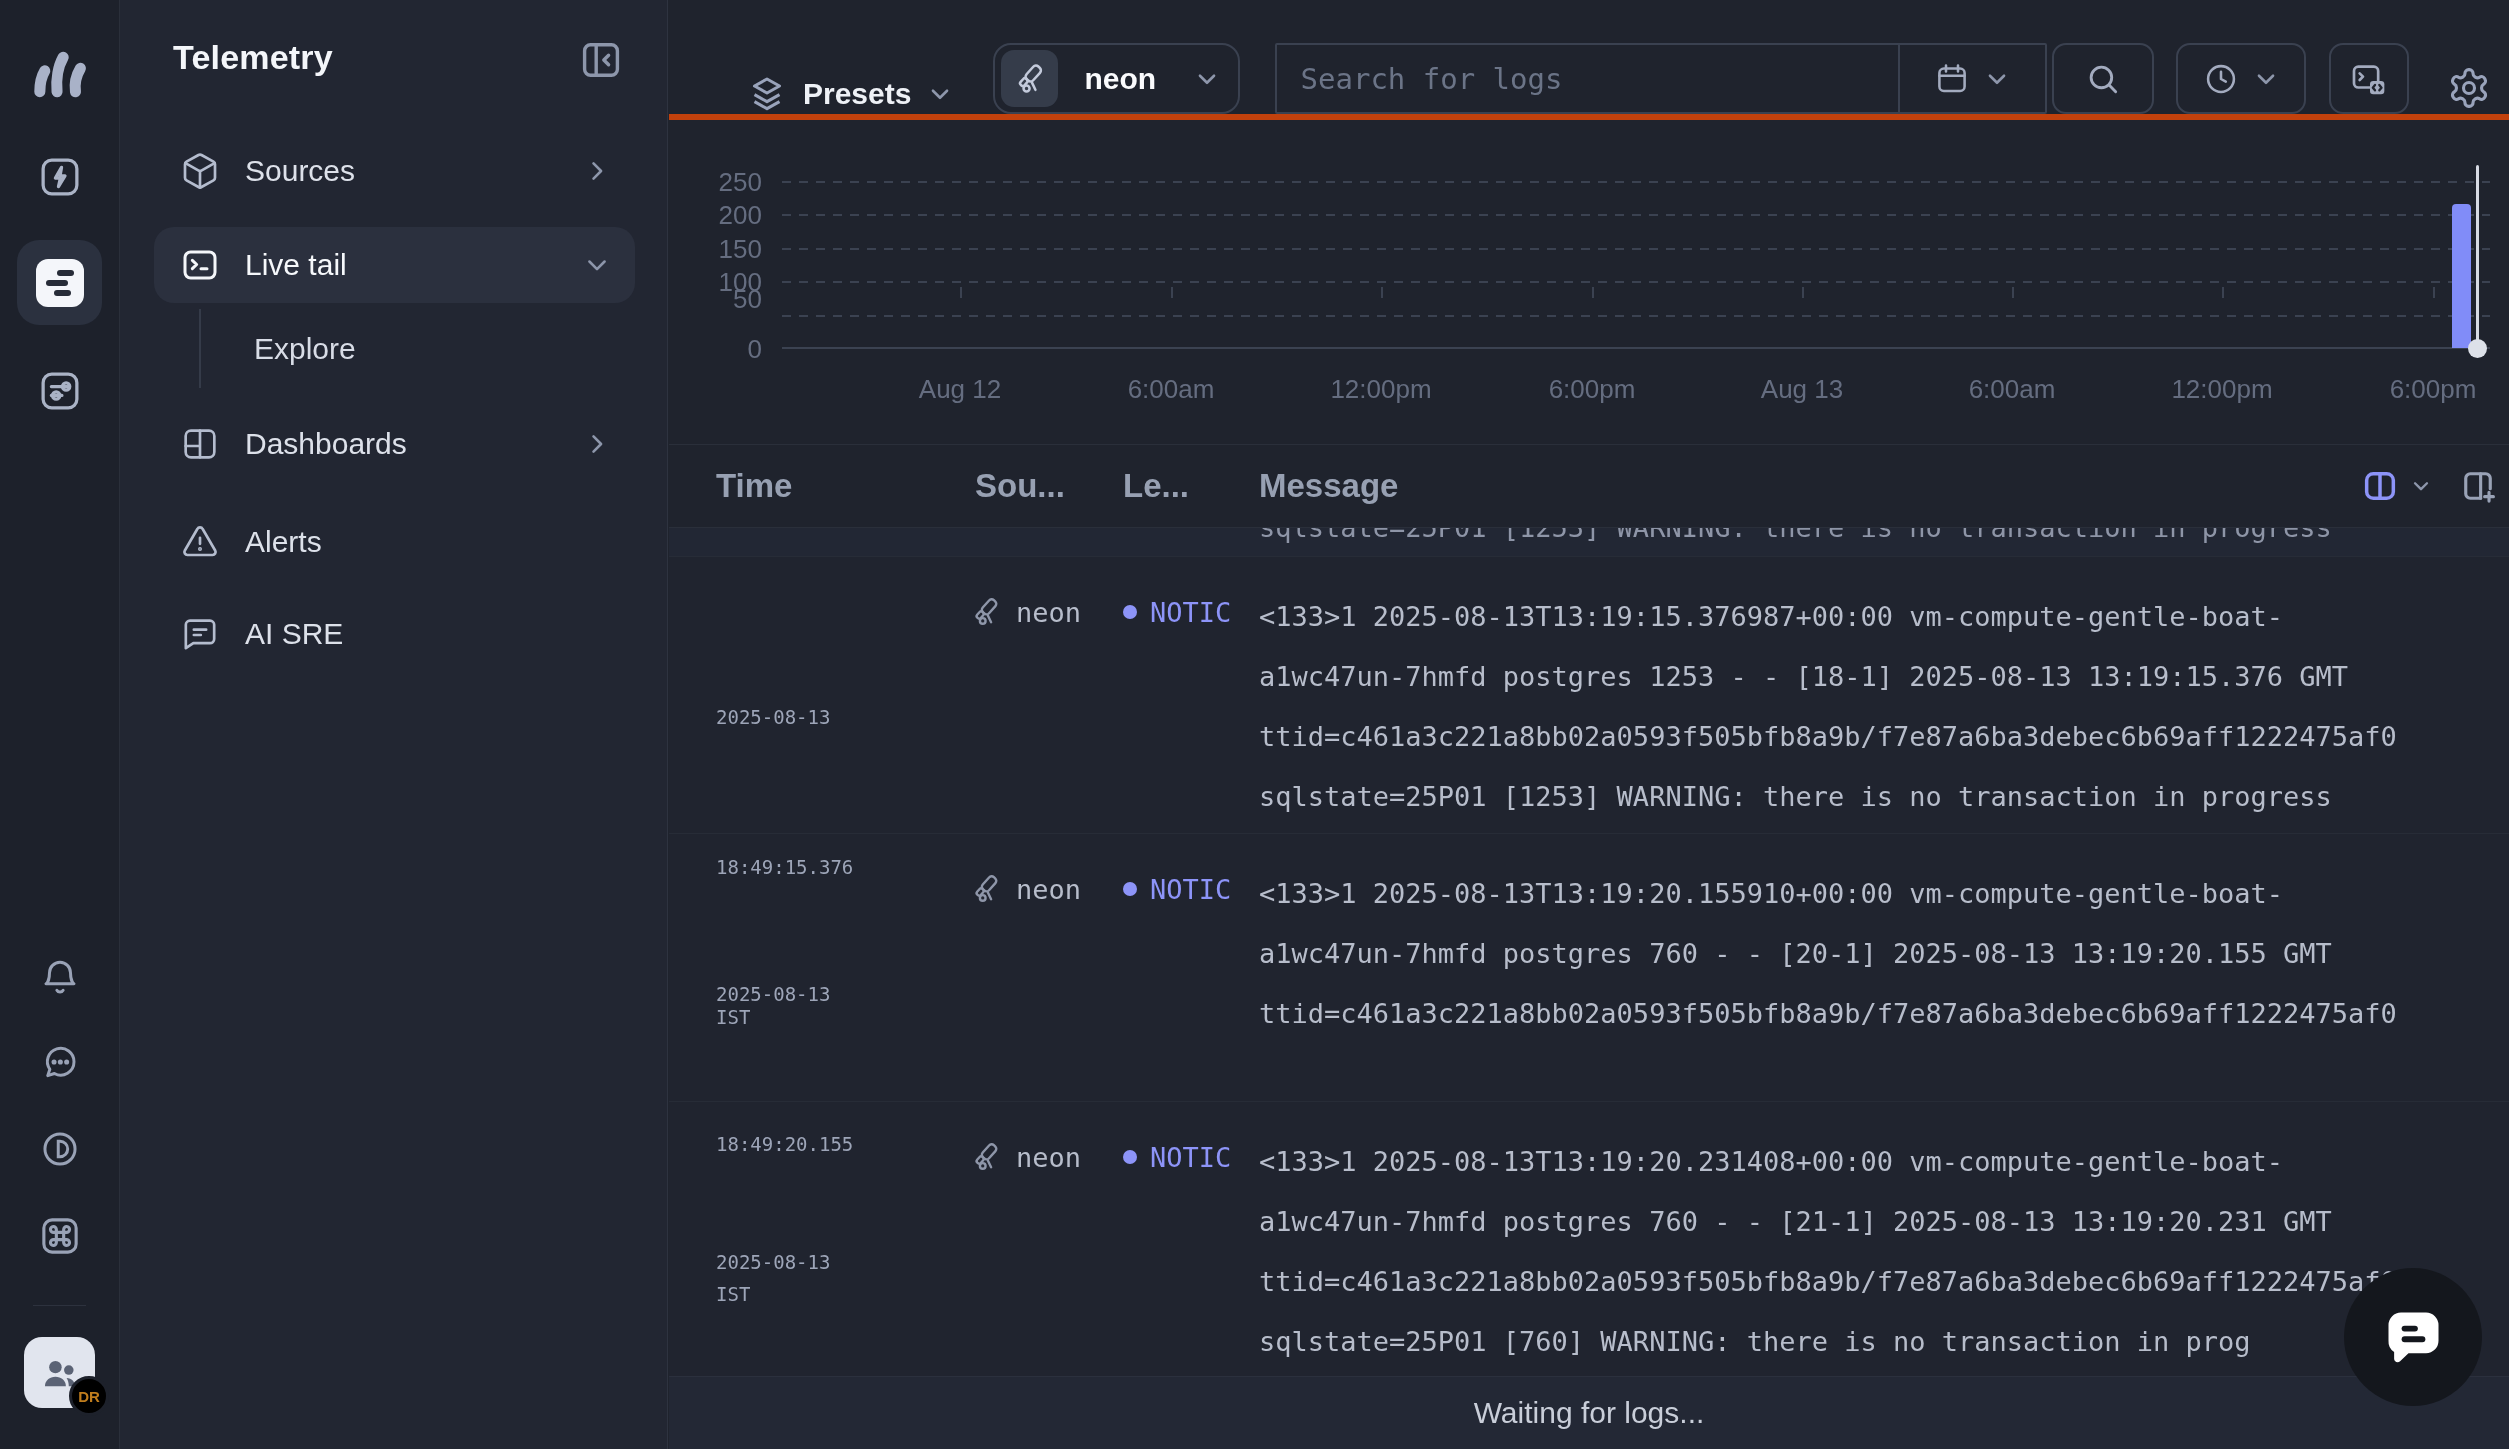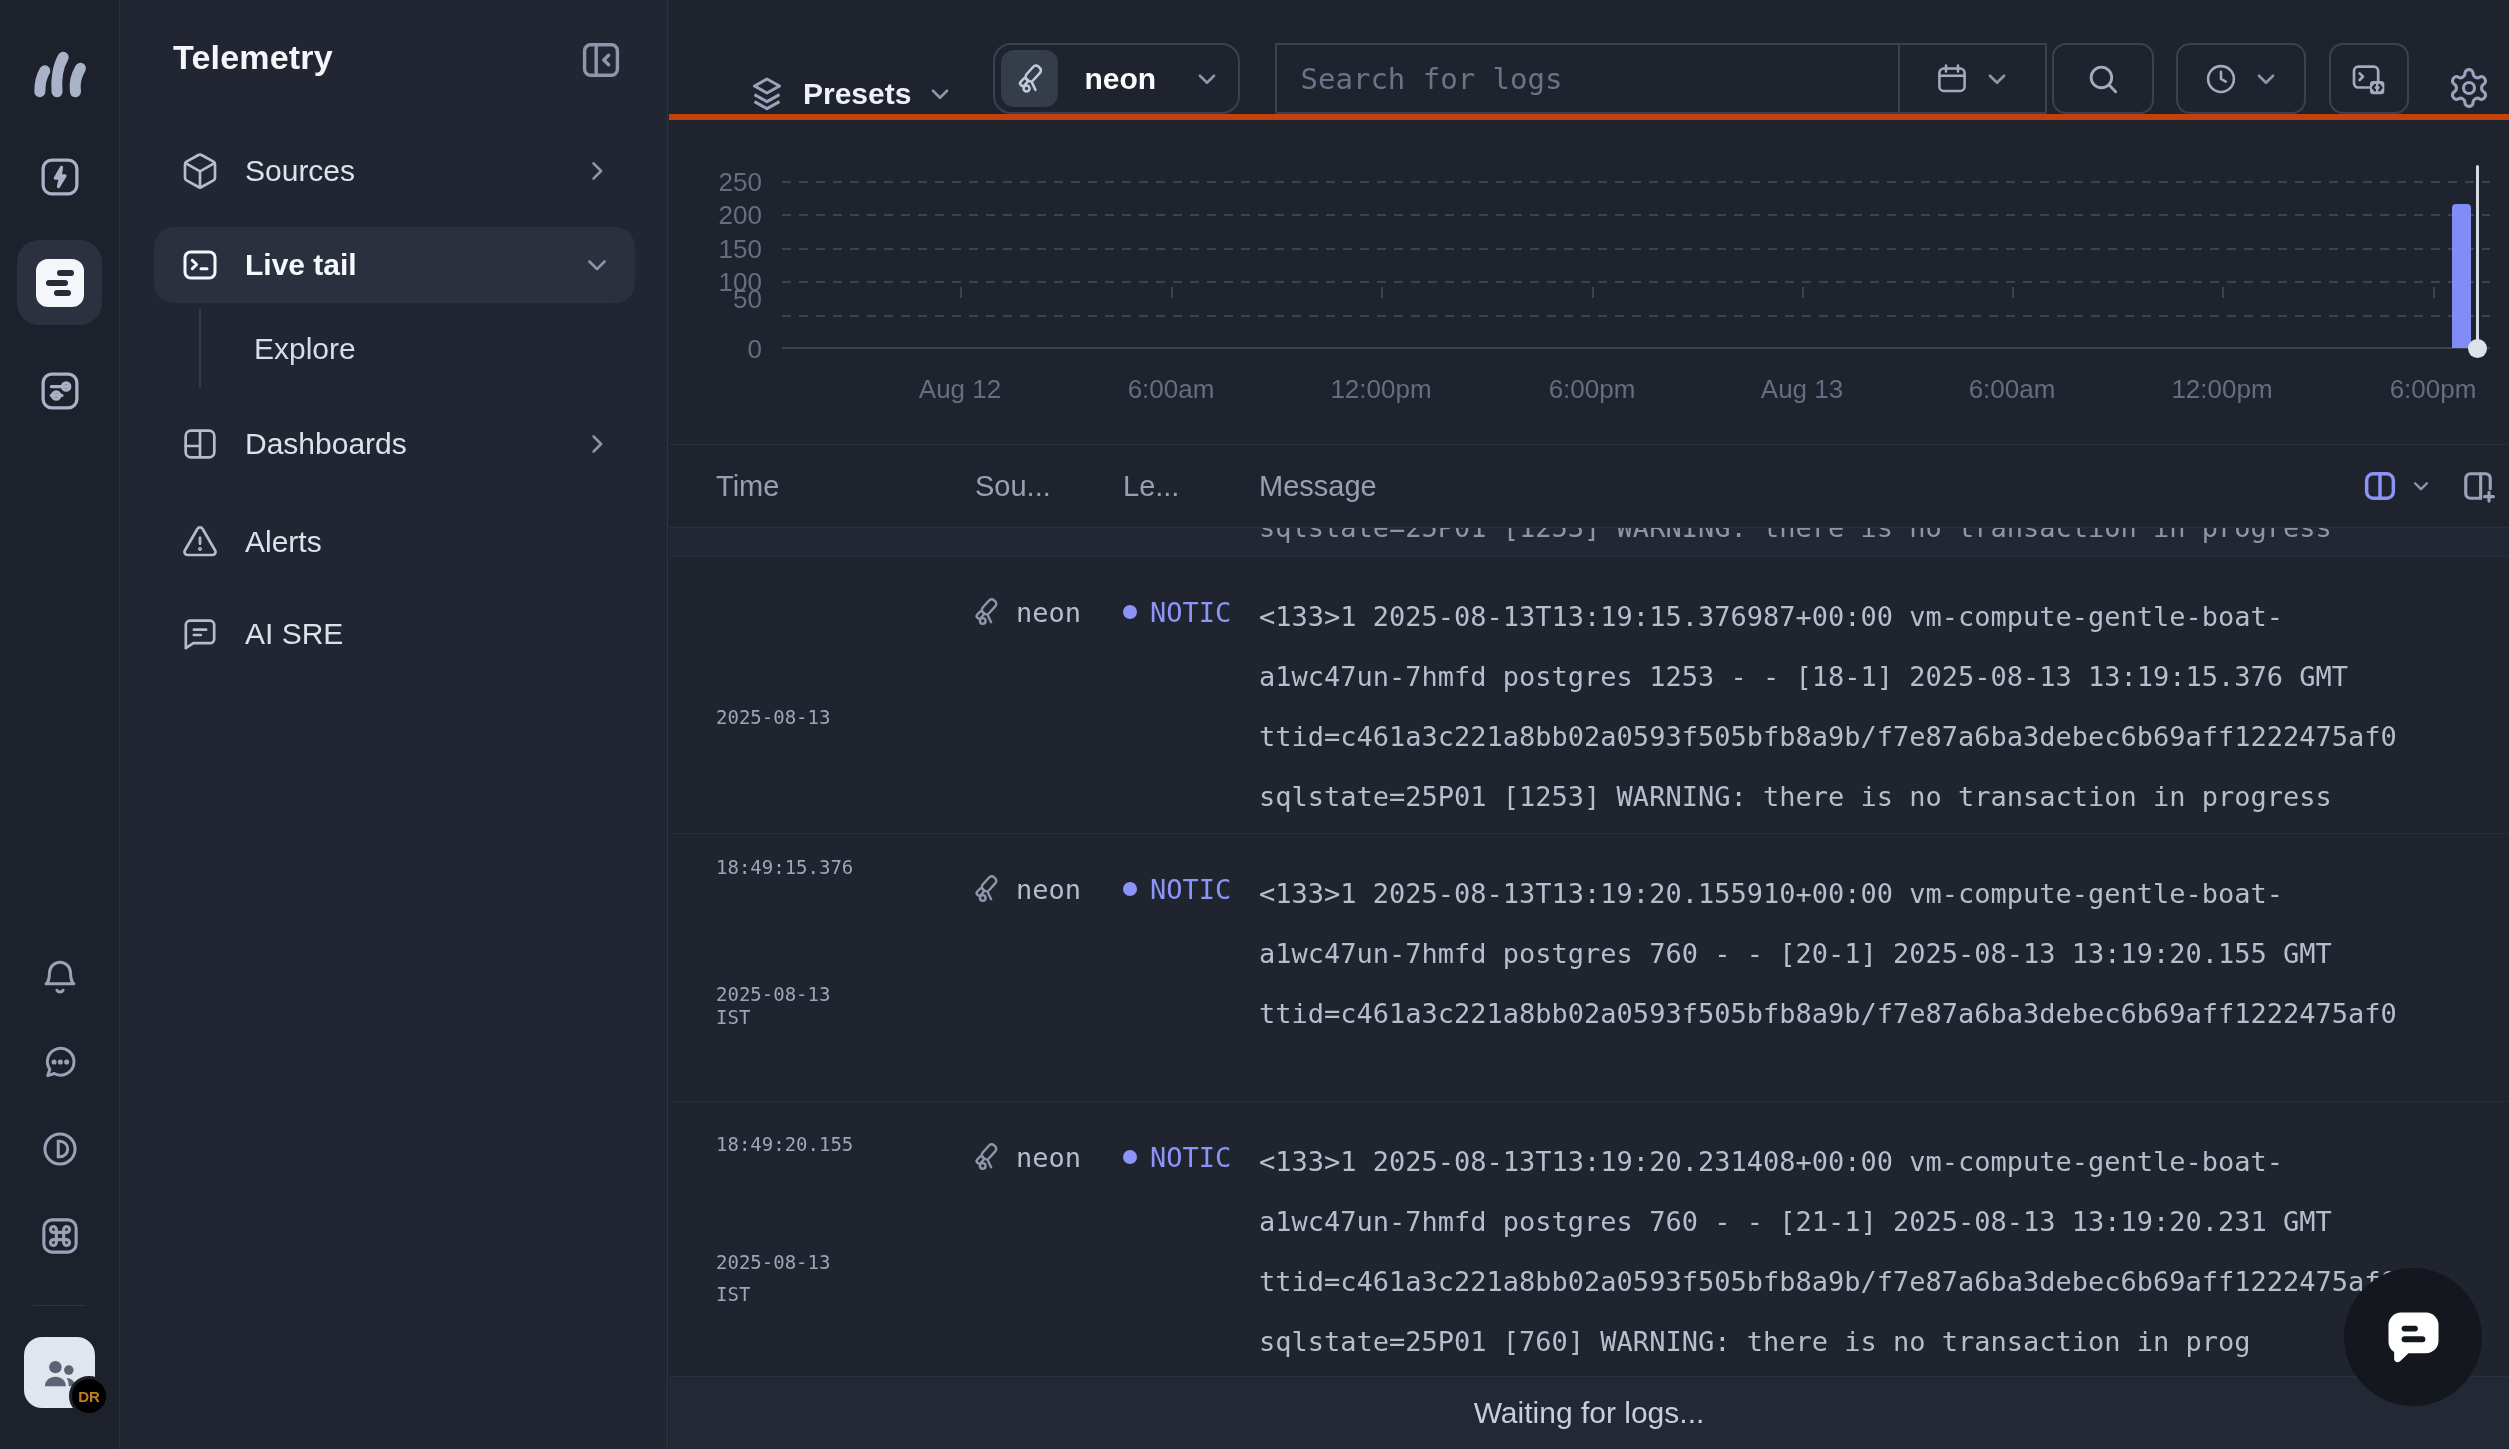--- a/index.html
+++ b/index.html
@@ -31,21 +31,21 @@
 
   
   .sidebar { position:absolute; left:120px; top:0; width:548px; height:1449px; background:#222632; border-right:1px solid #2e3340; z-index:4; }
   .sidebar-title { position:absolute; left:53px; top:38px; font-size:34px; font-weight:700; color:#f4f6fa; letter-spacing:0.2px; }
   .collapse-btn { position:absolute; left:457px; top:36px; width:48px; height:48px; color:#8d96ab; cursor:pointer; }
   .side-item { position:absolute; left:34px; width:481px; height:76px; border-radius:20px; display:flex; align-items:center; cursor:pointer; }
   .side-item.active { background:#2b303e; }
   .side-item .ic { width:40px; height:40px; margin-left:26px; color:#b4bcce; flex:none; }
   .side-item.active .ic { color:#f4f6fa; }
   .side-item .lbl { margin-left:25px; font-size:30px; color:#dde1ea; }
-  .side-item.active .lbl { color:#f6f8fb; font-weight:700; }
+  .side-item.active .lbl { color:#f6f8fb; font-weight:400; }
   .side-item .chev { margin-left:auto; margin-right:24px; width:28px; height:28px; color:#8d96ab; }
   .side-sub { position:absolute; left:34px; width:481px; height:76px; display:flex; align-items:center; cursor:pointer; }
   .side-sub .lbl { margin-left:100px; font-size:30px; color:#d8dce6; }
   .tree-line { position:absolute; left:79px; top:309px; width:2px; height:79px; background:#353b49; }
 
   
   .main { position:absolute; left:669px; top:0; width:1840px; height:1449px; }
 
   
   .topbar { position:absolute; left:0; top:0; width:100%; height:120px; border-bottom:6px solid #c2410c; display:flex; align-items:flex-end; }
@@ -80,21 +80,21 @@
   .gline { position:absolute; left:0; right:0; height:2px; background:repeating-linear-gradient(90deg,#3b4251 0 9px,transparent 9px 17px); }
   .axis { position:absolute; left:0; right:0; bottom:-1px; height:2px; background:#3b4251; }
   .xtick { position:absolute; top:167px; width:2px; height:11px; background:#3b4251; }
   .xlab { position:absolute; top:254px; transform:translateX(-50%); font-size:26px; color:#656d80; white-space:nowrap; }
   .bar { position:absolute; left:1670px; bottom:0; width:19px; background:#818cf8; border-radius:4px 4px 0 0; }
   .scrub-line { position:absolute; left:1694px; top:-16px; bottom:0; width:3px; background:#d7dbe4; border-radius:2px; }
   .scrub-dot { position:absolute; left:1686px; bottom:-10px; width:19px; height:19px; border-radius:50%; background:#dde1e9; }
 
   
   .thead { position:absolute; left:0; top:444px; width:100%; height:84px; background:#1f232d; border-top:1px solid #2a2f3a; border-bottom:1px solid #2a2f3a; z-index:2; }
-  .thead .col { position:absolute; top:0; height:100%; display:flex; align-items:center; font-size:29px; color:#97a0b2; font-weight:400; }
+  .thead .col { position:absolute; top:0; height:100%; display:flex; align-items:center; font-size:33px; color:#97a0b2; font-weight:700; }
   .th-time{ left:47px; } .th-source{ left:306px; } .th-level{ left:454px; } .th-msg{ left:590px; }
   .cols-group { position:absolute; right:77px; top:0; height:100%; display:flex; align-items:center; gap:10px; cursor:pointer; }
   .cols-group .colsicon { width:40px; height:40px; color:#8d94f8; }
   .cols-group .chev { width:22px; height:22px; color:#8d96ab; }
   .addcol-btn { position:absolute; right:10px; top:0; height:100%; display:flex; align-items:center; color:#99a2b6; cursor:pointer; }
   .addcol-btn svg { width:42px; height:42px; }
 
   
   .logarea { position:absolute; left:0; top:528px; width:100%; height:848px; background:#20242f; overflow:hidden; }
   .partial-row { height:28px; overflow:hidden; position:relative; background:#222734; }

